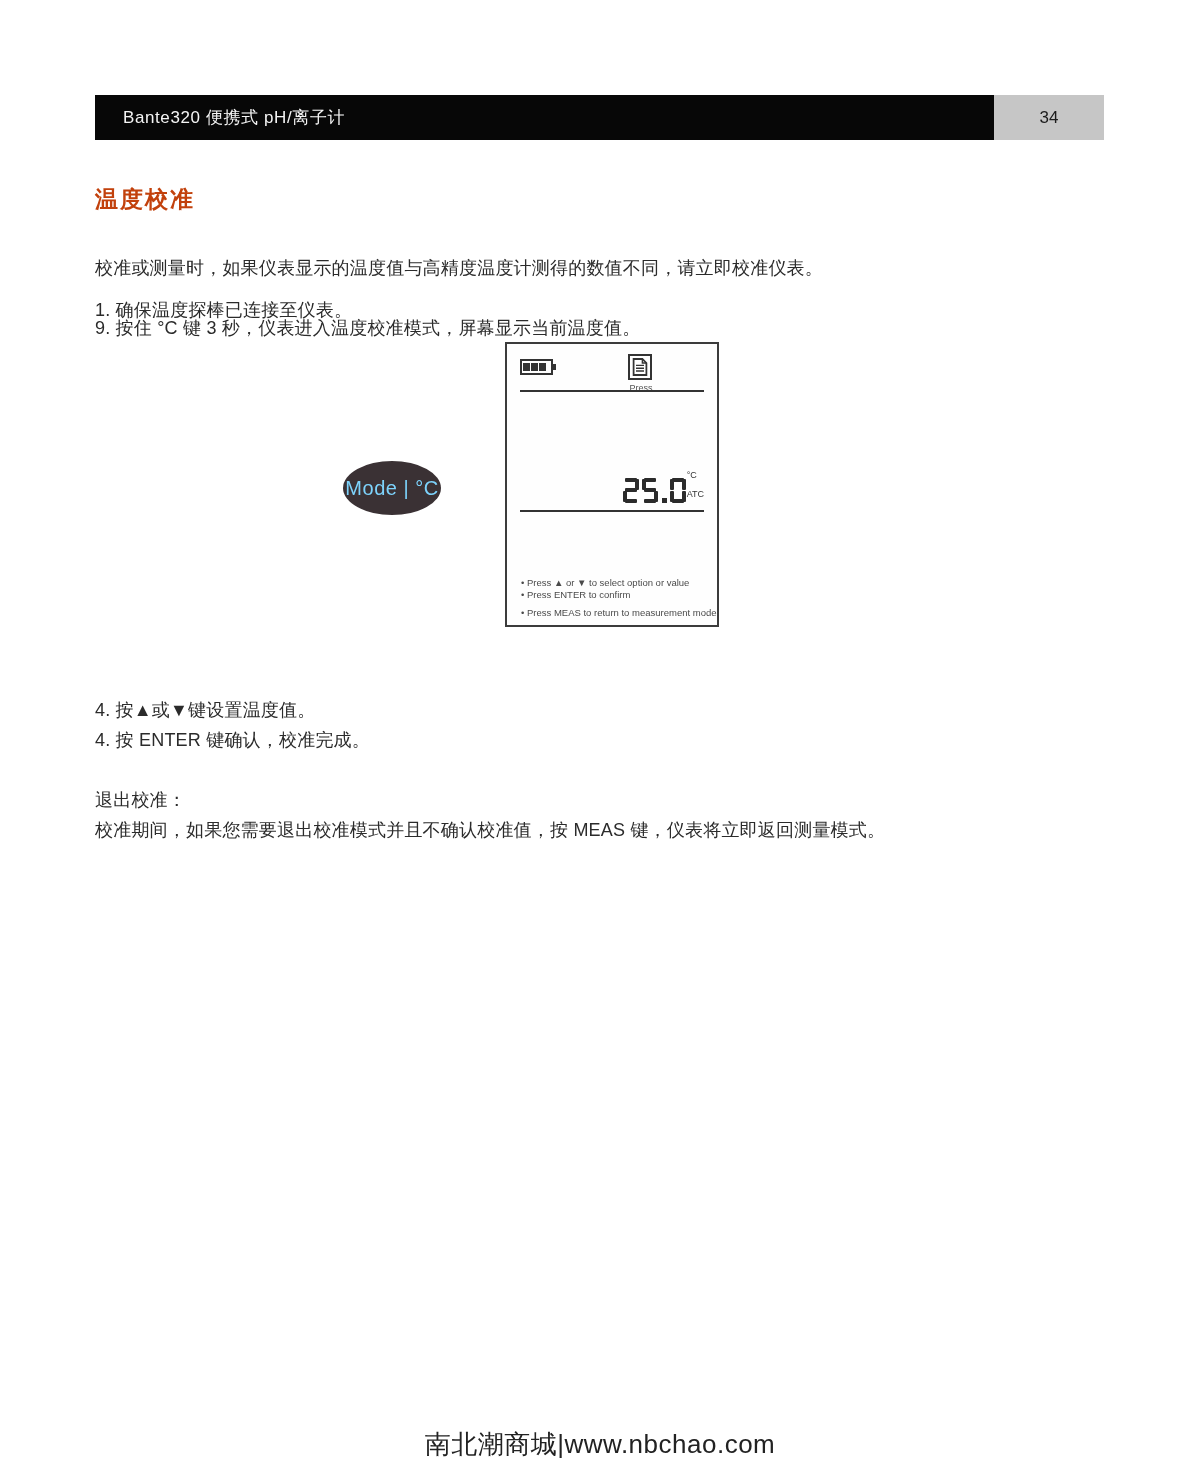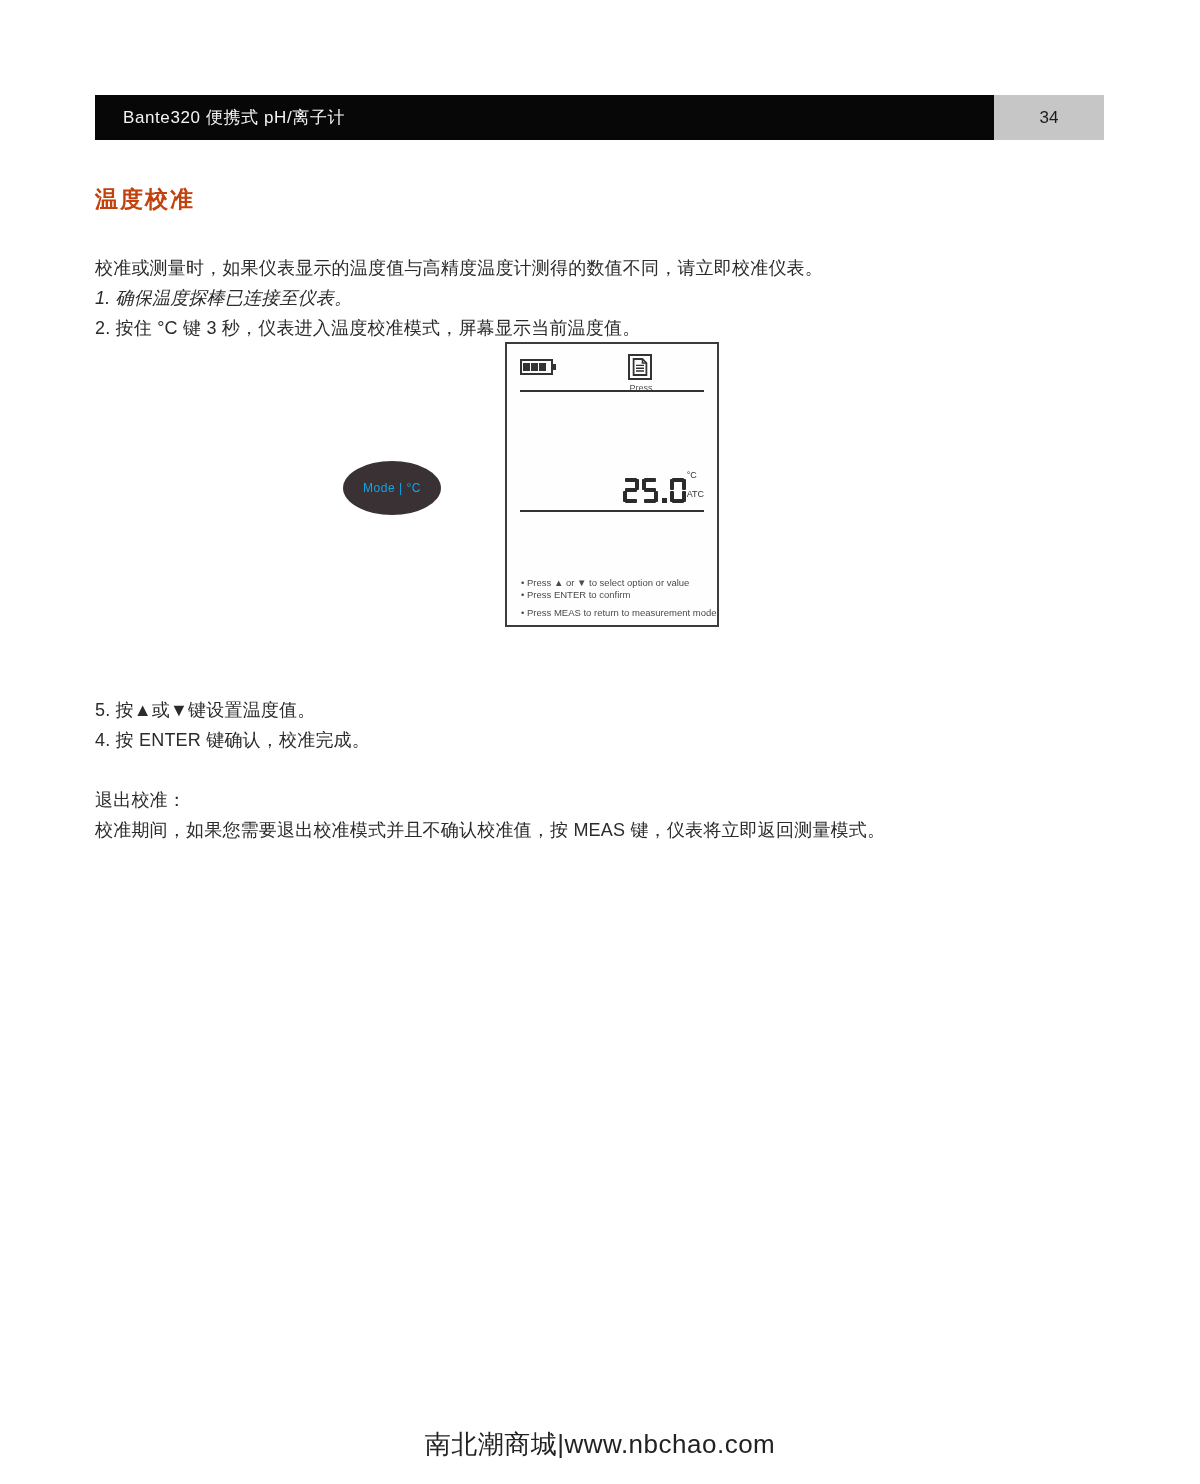--- a/index.html
+++ b/index.html
@@ -19,33 +19,33 @@
   .page-num-box{
     left:994px;top:95px;width:110px;height:45px;background:#c6c6c6;
     display:flex;align-items:center;justify-content:center;
     font-size:17px;color:#1c1c1c;
   }
 
   
   .heading{left:95px;top:184px;font-size:23px;font-weight:bold;color:#c2410c;letter-spacing:2px;}
   .line{left:95px;font-size:18px;letter-spacing:.2px;white-space:nowrap;color:#2b2b2b;margin-top:32px;}
   .t-intro{top:224px;}
-  .t-step1{top:254px;font-style:italic;}
+  .t-step1{top:266px;}
   .t-step2{top:284px;}
   .t-step3{top:666px;}
   .t-step4{top:696px;}
   .t-exit-title{top:756px;}
   .t-exit-body{top:786px;}
 
   
   .mode-btn{
     left:343px;top:461px;width:98px;height:54px;background:#3a3134;
     border-radius:50%;display:flex;align-items:center;justify-content:center;
   }
-  .mode-btn span{color:#0ea5e9;font-size:12px;letter-spacing:.5px;}
+  .mode-btn span{color:#7dd3fc;font-size:20px;letter-spacing:.5px;}
 
   
   .lcd{
     left:505px;top:342px;width:214px;height:285px;background:#fefefe;
     border:2px solid #3c3c3c;box-sizing:border-box;
   }
   .lcd .abs{position:absolute;}
   .battery{
     left:13px;top:15px;width:27px;height:12px;border:2px solid #333333;
     display:flex;align-items:center;padding:0 1px;gap:1px;box-sizing:content-box;
@@ -90,21 +90,21 @@
 <div class="abs header-bar">
   <span class="header-title">Bante320 便携式 pH/离子计</span>
 </div>
 <div class="abs page-num-box">
   <span>34</span>
 </div>
 
 <div class="abs heading">温度校准</div>
 <div class="abs line t-intro">校准或测量时，如果仪表显示的温度值与高精度温度计测得的数值不同，请立即校准仪表。</div>
 <div class="abs line t-step1">1. 确保温度探棒已连接至仪表。</div>
-<div class="abs line t-step2">2. 按住 °C 键 3 秒，仪表进入温度校准模式，屏幕显示当前温度值。</div>
+<div class="abs line t-step2">9. 按住 °C 键 3 秒，仪表进入温度校准模式，屏幕显示当前温度值。</div>
 
 <div class="abs mode-btn">
   <span>Mode | °C</span>
 </div>
 
 <div class="abs lcd">
 
   <div class="abs battery">
     <div class="cell"></div>
     <div class="cell"></div>
@@ -155,18 +155,18 @@
 
   <div class="abs lcd-line lcd-line2"></div>
 
   <div class="abs hints">
     <div class="hint">• Press ▲ or ▼ to select option or value</div>
     <div class="hint">• Press ENTER to confirm</div>
     <div class="hint gap">• Press MEAS to return to measurement mode</div>
   </div>
 </div>
 
-<div class="abs line t-step3">5. 按▲或▼键设置温度值。</div>
+<div class="abs line t-step3">4. 按▲或▼键设置温度值。</div>
 <div class="abs line t-step4">4. 按 ENTER 键确认，校准完成。</div>
 <div class="abs line t-exit-title">退出校准：</div>
 <div class="abs line t-exit-body">校准期间，如果您需要退出校准模式并且不确认校准值，按 MEAS 键，仪表将立即返回测量模式。</div>
 
 <div class="abs footer">南北潮商城|www.nbchao.com</div>
 
 </body></html>

